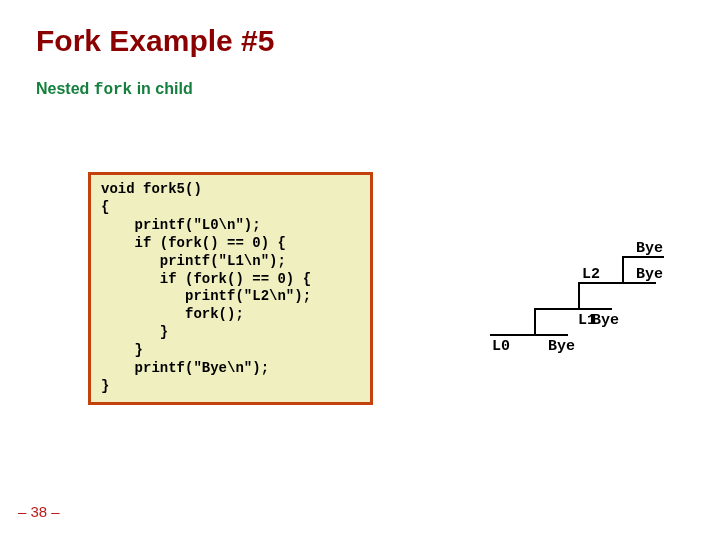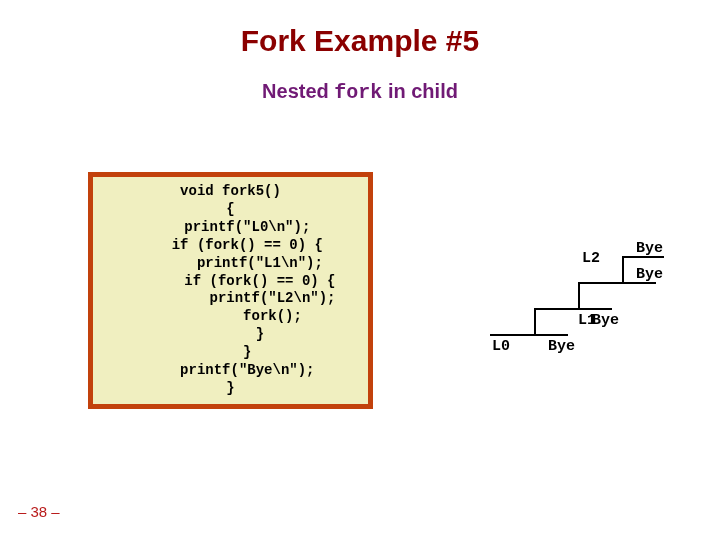--- a/index.html
+++ b/index.html
@@ -11,46 +11,45 @@
     font-family: Arial, Helvetica, sans-serif;
     color: #000;
     overflow: hidden;
   }
   .slide {
     position: relative;
     width: 720px;
     height: 540px;
     box-sizing: border-box;
     padding: 24px 36px 16px 36px;
-    text-align: center;
   }
   .title {
     font-size: 30px;
     font-weight: bold;
     color: #8b0000;
     margin: 0 0 22px 0;
   }
   .subtitle {
-    font-size: 20px;
+    font-size: 16px;
     font-weight: bold;
-    color: #701a75;
+    color: #15803d;
     margin: 0 0 28px 0;
   }
   .subtitle .mono {
     font-family: "Courier New", Courier, monospace;
     font-weight: bold;
   }
   .codebox {
     position: absolute;
     left: 88px;
     top: 172px;
     width: 285px;
     box-sizing: border-box;
     background: #f0efc0;
-    border: 5px solid #c2410c;
+    border: 3px solid #c2410c;
     padding: 6px 10px 6px 10px;
     font-family: "Courier New", Courier, monospace;
     font-size: 14px;
     line-height: 1.28;
     white-space: pre;
     color: #000;
     font-weight: bold;
   }
   .diagram {
     position: absolute;
@@ -119,20 +118,20 @@
 
     <div class="vline" style="left:132px; top:34px; height:28px;"></div>
     <div class="hline" style="left:132px; top:34px; width:42px;"></div>
 
     <span class="lbl" style="left:2px;   top:116px;">L0</span>
     <span class="lbl" style="left:58px;  top:116px;">Bye</span>
 
     <span class="lbl" style="left:48px;  top:90px;margin-left:40px;">L1</span>
     <span class="lbl" style="left:102px; top:90px;">Bye</span>
 
-    <span class="lbl" style="left:92px;  top:28px;">L2</span>
+    <span class="lbl" style="left:92px;  top:44px;">L2</span>
     <span class="lbl" style="left:146px; top:44px;">Bye</span>
 
     <span class="lbl" style="left:146px; top:18px;">Bye</span>
   </div>
 
   <div class="pagenum">– 38 –</div>
 </div>
 
 </body></html>

